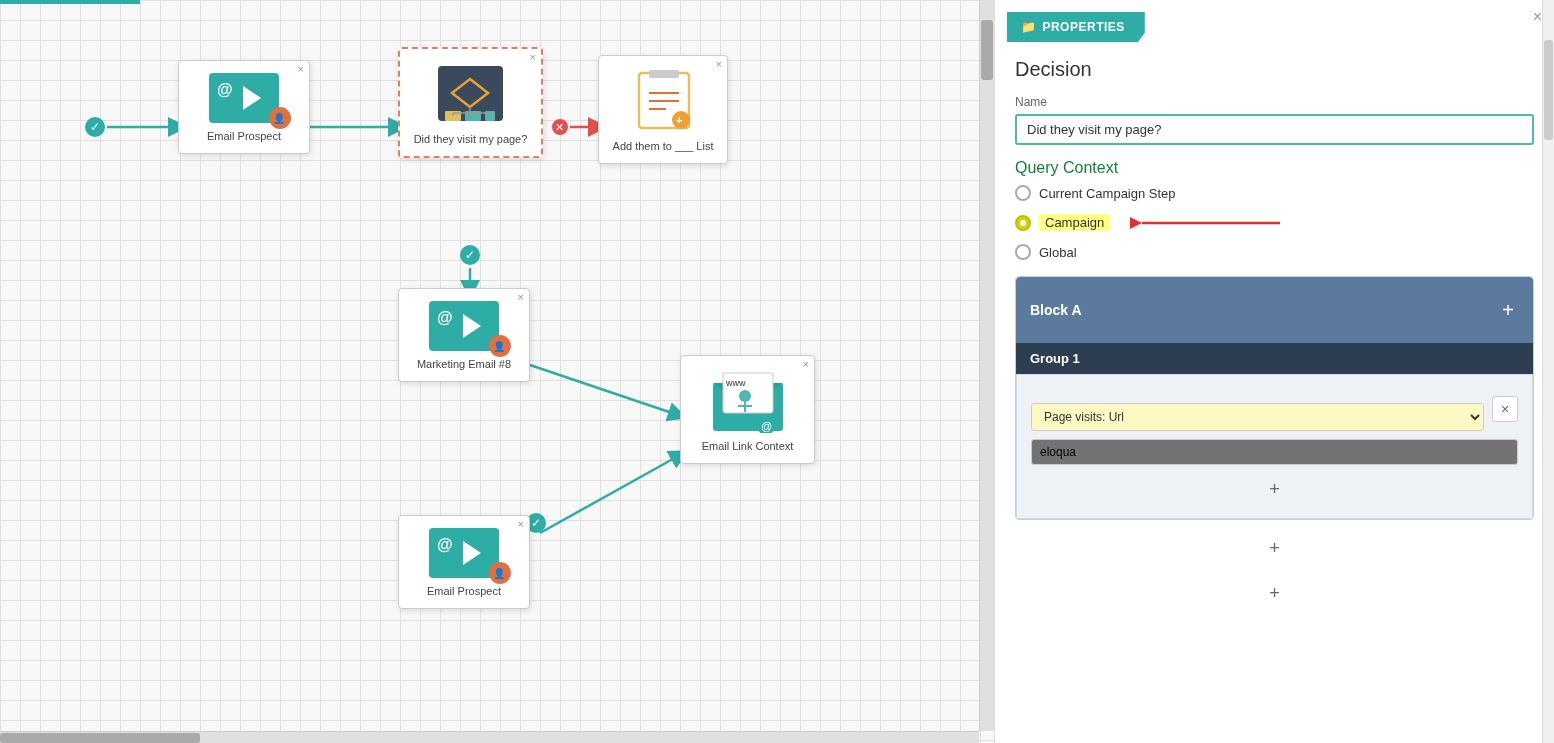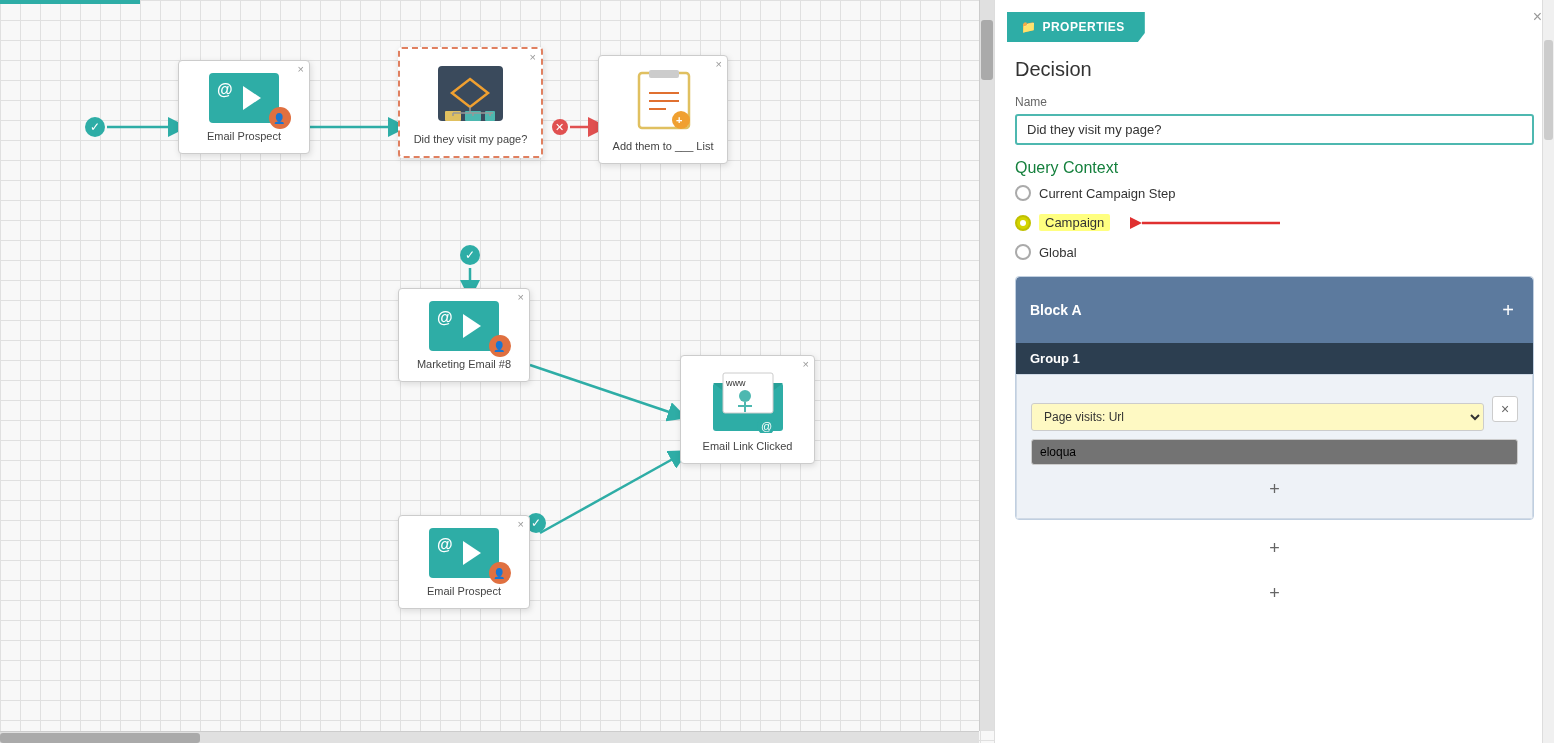--- a/index.html
+++ b/index.html
@@ -509,21 +509,21 @@
         <text x="18" y="18" font-size="9" fill="#333">www</text>
 
         <circle cx="37" cy="28" r="6" fill="#4db8b0"></circle>
         <line x1="37" y1="34" x2="37" y2="44" stroke="#4db8b0" stroke-width="2"></line>
         <line x1="30" y1="38" x2="44" y2="38" stroke="#4db8b0" stroke-width="2"></line>
 
         <circle cx="58" cy="58" r="9" fill="#2eada6"></circle>
         <text x="53" y="62" fill="white" font-size="11">@</text>
       </svg>
     </div>
-    <div class="node-label">Email Link Clicked</div>
+    <div class="node-label">Email Link Context</div>
   </div>
 
   <div class="node" style="left:398px; top:515px; width:132px;">
     <span class="node-close">×</span>
     <div class="node-icon-area">
       <div class="email-icon">
         <div class="email-arrow"></div>
       </div>
       <div class="node-avatar">👤</div>
     </div>

